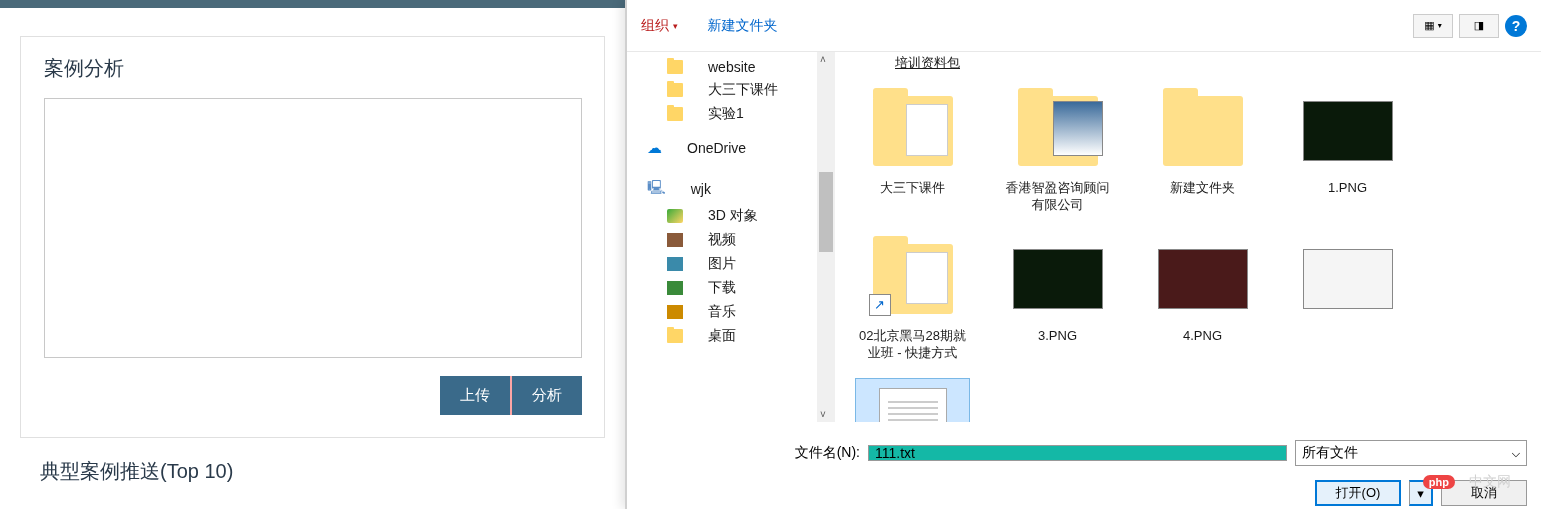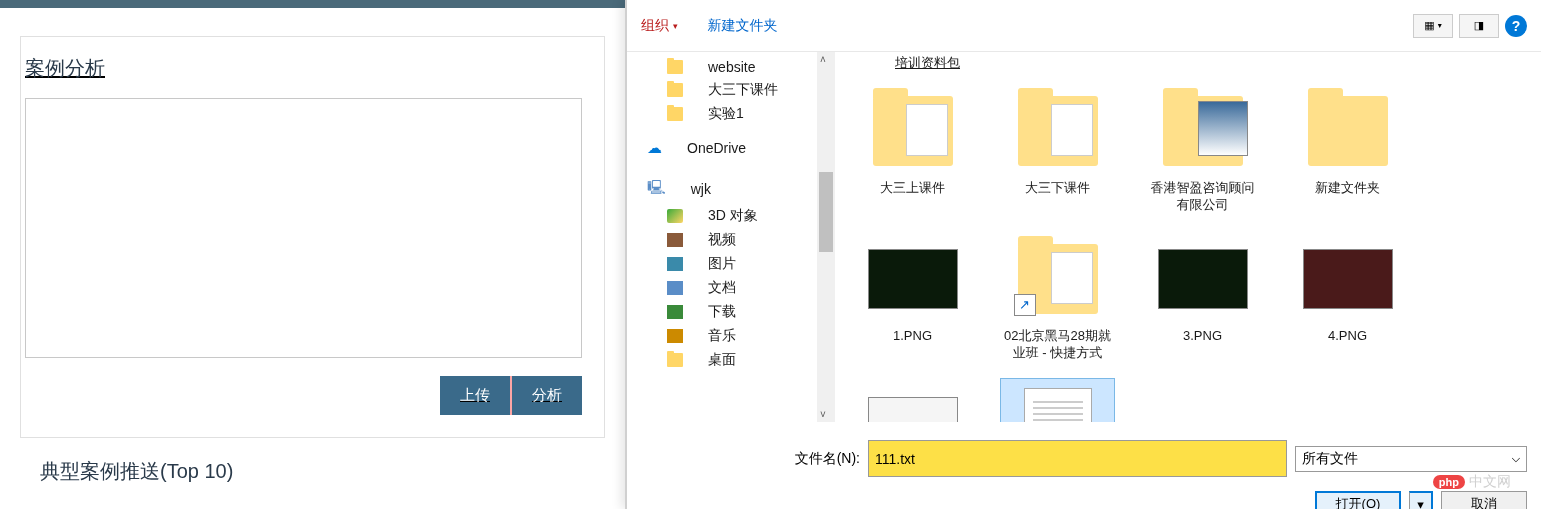--- a/index.html
+++ b/index.html
@@ -1,21 +1,21 @@
 <!DOCTYPE html>
 <html><head>
 <meta charset="utf-8">
 <style>
 * { margin: 0; padding: 0; box-sizing: border-box; font-family: "Microsoft YaHei", "Segoe UI", sans-serif; }
 body { width: 1541px; height: 509px; background: #fff; overflow: hidden; position: relative; }
 
 
 .webpage { position: absolute; left: 0; top: 0; width: 625px; height: 509px; background: #fff; }
 .top-bar { width: 100%; height: 8px; background: #4a6a7a; }
-.card { margin: 28px 20px 0 20px; border: 1px solid #e0e0e0; background: #fff; padding: 18px 22px 22px 4px; text-decoration: underline; }
+.card { margin: 28px 20px 0 20px; border: 1px solid #e0e0e0; background: #fff; padding: 18px 22px 22px 23px; }
 .card-title { font-size: 20px; color: #2a3a4a; margin-bottom: 16px; }
 .textarea { width: 100%; height: 260px; border: 1px solid #c8c8c8; resize: none; padding: 8px; font-size: 14px; }
 .btn-row { margin-top: 14px; display: flex; justify-content: flex-end; gap: 0; }
 .btn { padding: 10px 20px; background: #3a6a8a; color: #fff; border: none; font-size: 15px; cursor: pointer; }
 .btn + .btn { margin-left: 0; border-left: 2px solid #fca5a5; }
 .subtitle { margin: 20px 0 0 40px; font-size: 20px; color: #2a3a4a; }
 
 
 .dialog { position: absolute; left: 625px; top: 0; right: 0; height: 509px; background: #fff; border-left: 2px solid #d0d0d0; box-shadow: -4px 0 10px rgba(0,0,0,0.1); }
 .toolbar { height: 52px; border-bottom: 1px solid #e8e8e8; display: flex; align-items: center; padding: 0 14px; position: relative; }
@@ -67,28 +67,28 @@
 .img-thumb.red { background: #4a1a1a; }
 .img-thumb.white { background: #f5f5f5; }
 .txt-thumb { width: 68px; height: 80px; background: #fff; border: 1px solid #aaa; position: relative; }
 .txt-thumb::before { content:""; position:absolute; top:12px; left:8px; right:8px; height:2px; background:#ccc; box-shadow: 0 6px 0 #ccc, 0 12px 0 #ccc, 0 18px 0 #ccc, 0 24px 0 #ccc, 0 30px 0 #ccc, 0 36px 0 #ccc, 0 42px 0 #ccc, 0 48px 0 #ccc; }
 .file-label { font-size: 13px; text-align: center; color: #1a1a1a; line-height: 1.3; }
 .shortcut-arrow { position: absolute; bottom: -2px; left: -4px; width: 22px; height: 22px; background: #fff; border: 1px solid #888; display: flex; align-items: center; justify-content: center; font-size: 13px; color: #0066cc; }
 
 .footer { padding: 18px 14px 10px 0; }
 .filename-row { display: flex; align-items: center; gap: 8px; padding-left: 160px; margin-bottom: 14px; }
 .fn-label { font-size: 14px; text-align: right; width: 73px; }
-.fn-input { flex: 1; height: 37px; border: 1px solid #999; padding: 0 6px; font-size: 14px; background: #fde047; }
+.fn-input { flex: 1; height: 16px; border: 1px solid #999; padding: 0 6px; font-size: 14px; background: #14b8a6; }
 .filter { width: 232px; height: 26px; border: 1px solid #999; padding: 0 6px; font-size: 14px; display: flex; align-items: center; justify-content: space-between; background: #fff; }
 .filter::after { content: "⌵"; font-size: 11px; }
 .btn-row-d { display: flex; justify-content: flex-end; gap: 8px; padding-right: 0; }
 .dlg-btn { width: 86px; height: 26px; border: 2px solid #0078d7; background: #e5f1fb; font-size: 13px; cursor: pointer; display: flex; align-items: center; justify-content: center; }
 .dlg-btn.split { width: 24px; border-left: 1px solid #999; }
 .dlg-btn.cancel { border: 1px solid #999; background: #f0f0f0; }
-.watermark { position: absolute; right: 30px; bottom: 18px; font-size: 14px; color: #d0d0d0; pointer-events: none; display:flex; align-items:center; gap:4px;}
+.watermark { position: absolute; right: 30px; bottom: 18px; font-size: 14px; color: #d0d0d0; pointer-events: none; display:flex; align-items:center; gap:14px;}
 .watermark .logo{ background:#e44; color:#fff; border-radius:8px; padding:1px 6px; font-size:11px; font-weight:bold;}
 </style>
 </head>
 <body>
 
 <div class="webpage">
   <div class="top-bar"></div>
   <div class="card">
     <div class="card-title">案例分析</div>
     <textarea class="textarea" style=""></textarea>
@@ -145,24 +145,20 @@
         </div>
       <div class="nav-item indent2">
           <span class="vid-ico"></span>
           <span>视频</span>
         </div>
       <div class="nav-item indent2">
           <span class="img-ico"></span>
           <span>图片</span>
         </div>
       <div class="nav-item indent2">
-          <span class="doc-ico"></span>
-          <span>文档</span>
-        </div>
-      <div class="nav-item indent2">
           <span class="dl-ico"></span>
           <span>下载</span>
         </div>
       <div class="nav-item indent2">
           <span class="music-ico"></span>
           <span>音乐</span>
         </div>
       <div class="nav-item indent2">
           <span class="folder-ico"></span>
           <span>桌面</span>
@@ -171,26 +167,20 @@
 
     <div class="scrollbar-mock">
       <span class="scroll-arrow up">˄</span>
       <div class="scroll-thumb"></div>
       <span class="scroll-arrow down">˅</span>
     </div>
 
     <div class="file-grid">
       <div class="grid-header">培训资料包</div>
       <div class="files">
-        <div class="file-item">
-            <div class="file-thumb">
-              <div class="folder-thumb has-doc"></div>
-            </div>
-            <div class="file-label">大三上课件</div>
-          </div>
         <div class="file-item">
             <div class="file-thumb">
               <div class="folder-thumb has-doc"></div>
             </div>
             <div class="file-label">大三下课件</div>
           </div>
         <div class="file-item">
             <div class="file-thumb">
               <div class="folder-thumb">
                 <div class="img-thumb hk" style="position:absolute;top:5px;right:-5px;width:50px;height:55px"></div>

